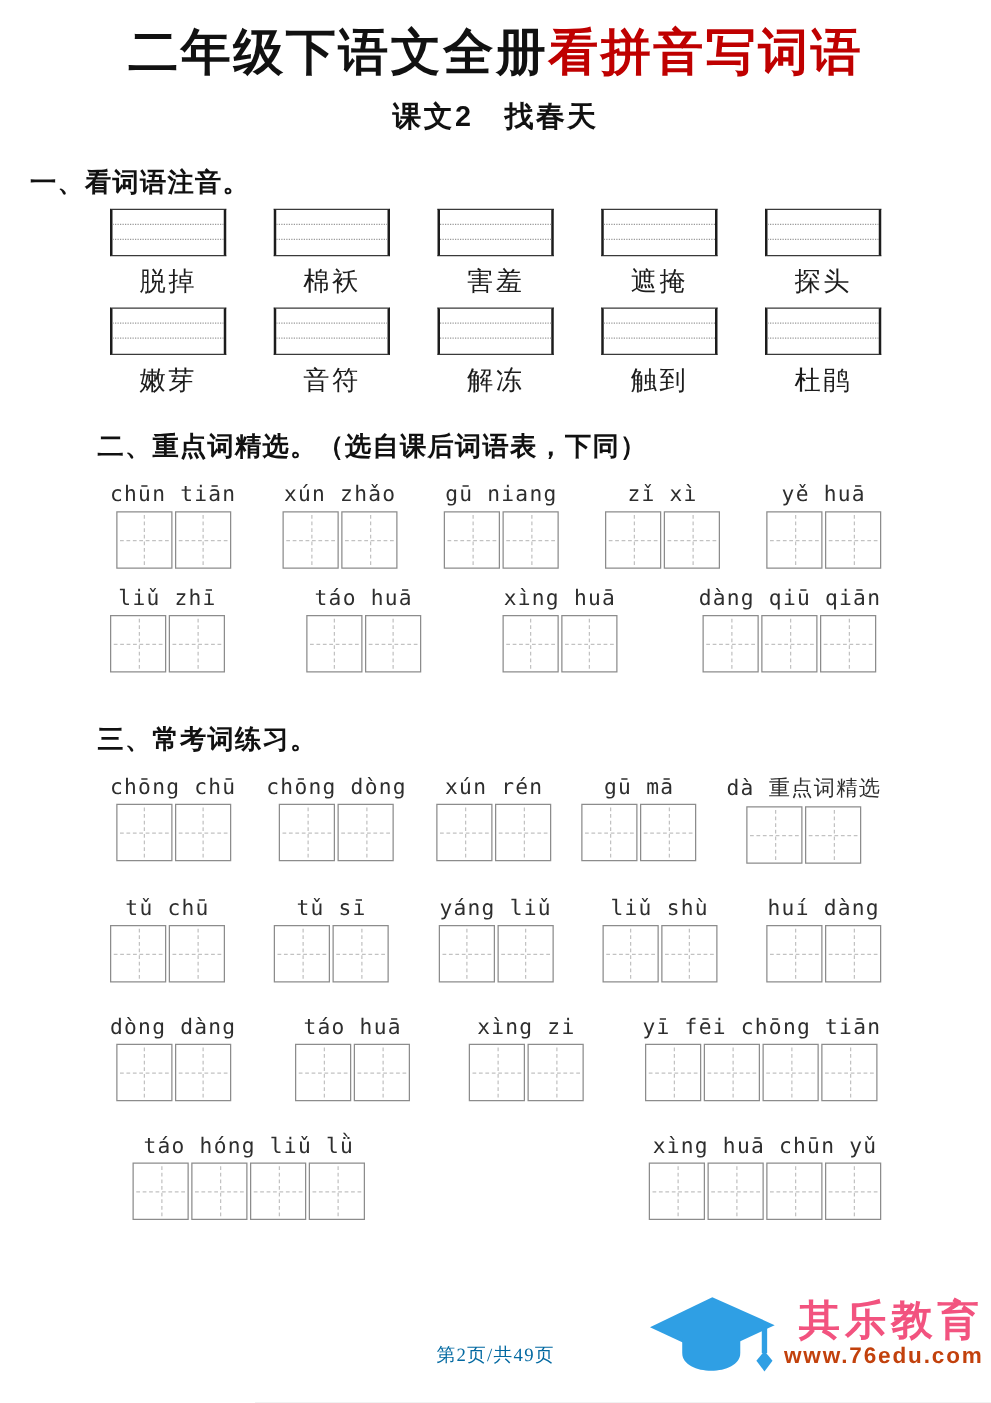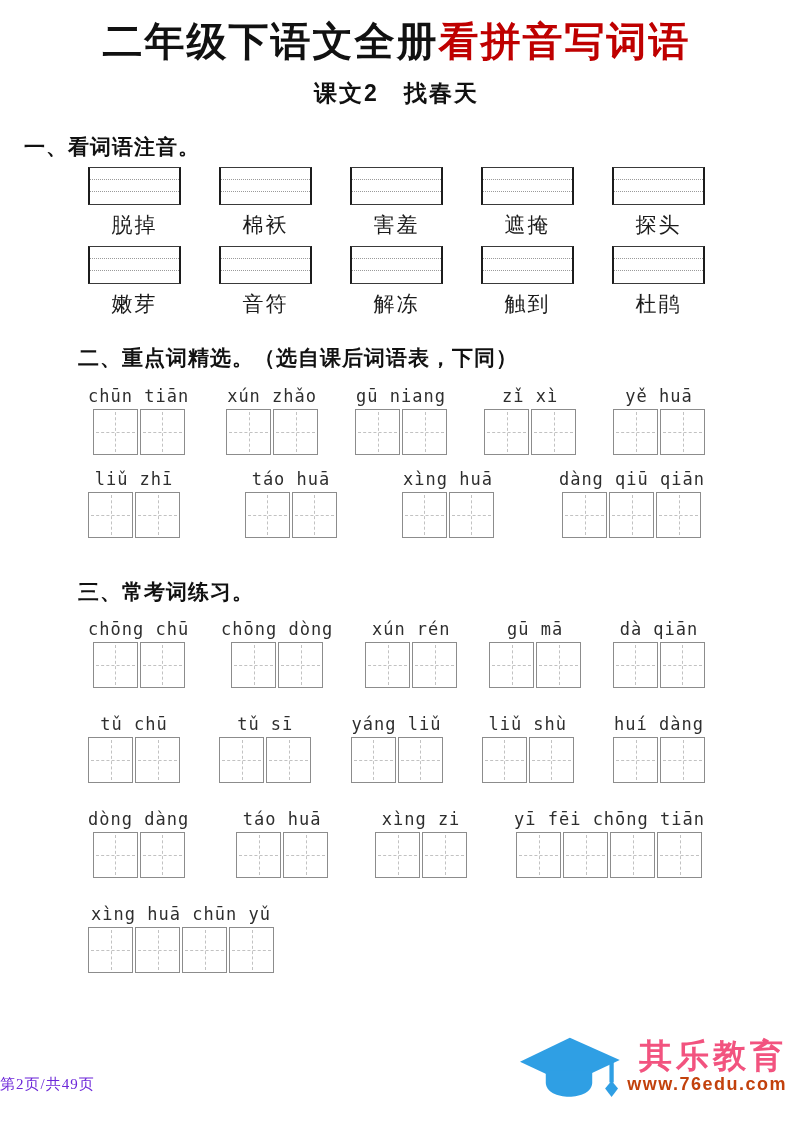--- a/index.html
+++ b/index.html
@@ -50,22 +50,22 @@
   .cells{display:flex;}
   .cell{
     position:relative;width:45px;height:46px;background:#fff;box-sizing:border-box;
     border:1.5px solid #8c8c8c;margin-left:2px;
   }
   .cell:first-child{margin-left:0;}
   .ch{position:absolute;left:2px;right:2px;top:50%;border-top:1px dashed #c2c2c2;}
   .cv{position:absolute;top:2px;bottom:2px;left:50%;border-left:1px dashed #c2c2c2;}
   
   .page-num{
-    position:absolute;left:0;right:0;bottom:28px;
-    font-size:15px;color:#6d28d9;letter-spacing:1px;
+    position:absolute;left:0;right:0;bottom:28px;text-align:center;
+    font-size:15px;color:#0369a1;letter-spacing:1px;
   }
   .logo{position:absolute;right:6px;bottom:12px;display:flex;align-items:center;}
   .cap{color:#2f9fe4;margin-right:2px;}
   .logo-text{display:flex;flex-direction:column;align-items:flex-end;}
   .brand{
     font-family:"Liberation Sans","DejaVu Sans",sans-serif;font-weight:bold;
     font-size:33px;line-height:1.05;color:#f2537f;letter-spacing:4px;
   }
   .url{
     font-family:"Liberation Sans","DejaVu Sans",sans-serif;font-weight:bold;
@@ -336,21 +336,21 @@
                 <i class="ch"></i>
                 <i class="cv"></i>
               </div>
               <div class="cell">
                 <i class="ch"></i>
                 <i class="cv"></i>
               </div>
             </div>
           </div>
           <div class="wr-group">
-            <div class="pinyin">dà qiān</div>
+            <div class="pinyin">dà 重点词精选</div>
             <div class="cells">
               <div class="cell">
                 <i class="ch"></i>
                 <i class="cv"></i>
               </div>
               <div class="cell">
                 <i class="ch"></i>
                 <i class="cv"></i>
               </div>
             </div>
@@ -479,20 +479,41 @@
                 <i class="cv"></i>
               </div>
               <div class="cell">
                 <i class="ch"></i>
                 <i class="cv"></i>
               </div>
             </div>
           </div>
         </div>
         <div class="row write">
+          <div class="wr-group" style="margin-left: 18px;">
+            <div class="pinyin">táo hóng liǔ lǜ</div>
+            <div class="cells">
+              <div class="cell">
+                <i class="ch"></i>
+                <i class="cv"></i>
+              </div>
+              <div class="cell">
+                <i class="ch"></i>
+                <i class="cv"></i>
+              </div>
+              <div class="cell">
+                <i class="ch"></i>
+                <i class="cv"></i>
+              </div>
+              <div class="cell">
+                <i class="ch"></i>
+                <i class="cv"></i>
+              </div>
+            </div>
+          </div>
           <div class="wr-group">
             <div class="pinyin">xìng huā chūn yǔ</div>
             <div class="cells">
               <div class="cell">
                 <i class="ch"></i>
                 <i class="cv"></i>
               </div>
               <div class="cell">
                 <i class="ch"></i>
                 <i class="cv"></i>

